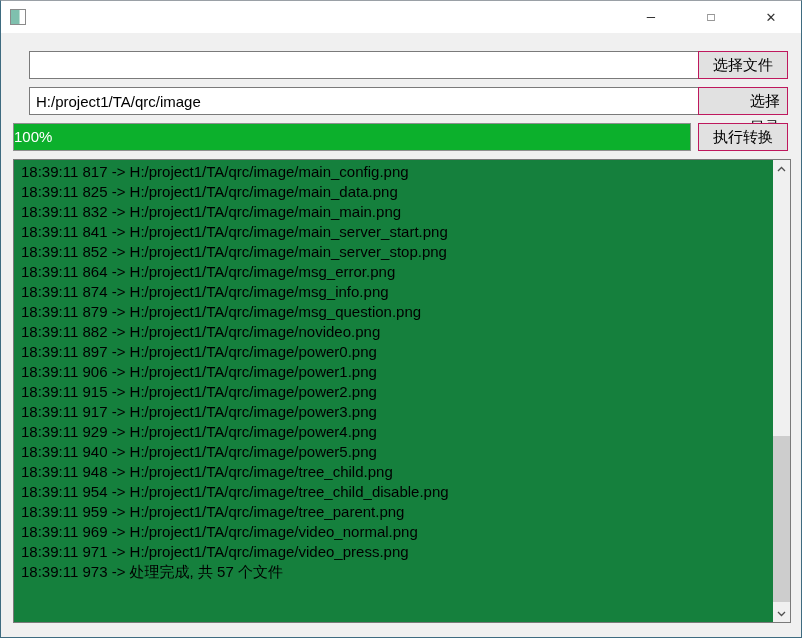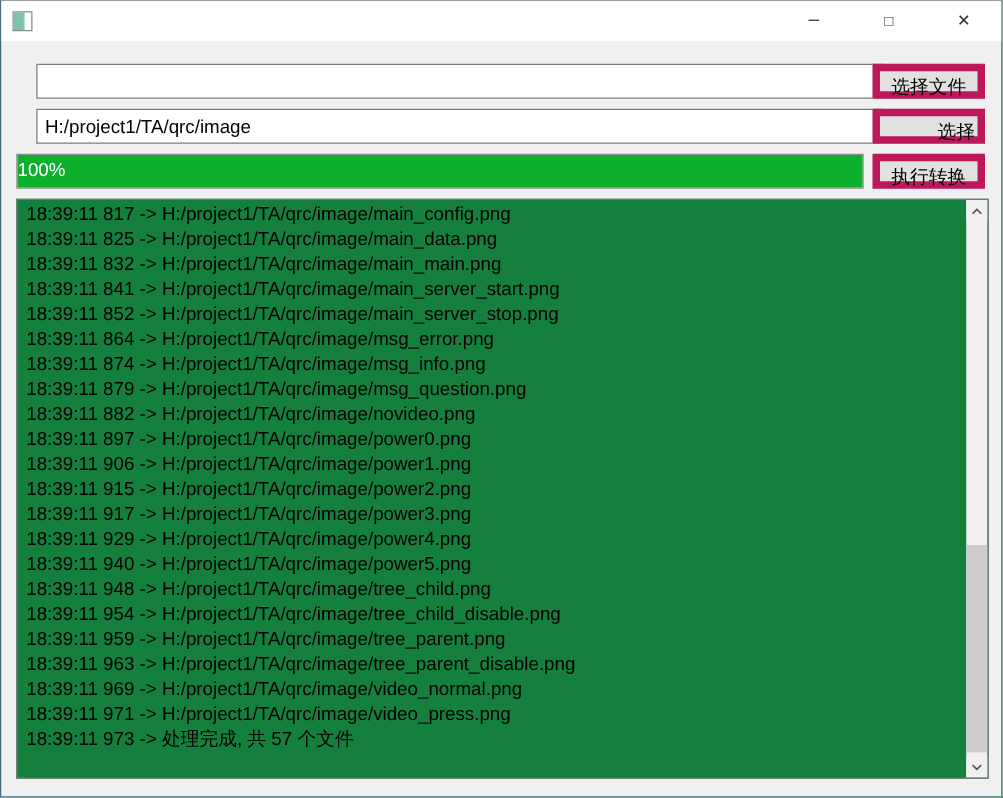--- a/index.html
+++ b/index.html
@@ -39,21 +39,21 @@
   .text-input {
     position:absolute; left:12px; width:678px; height:28px;
     border:1px solid #7a7a7a; background:#fff; padding:0 6px;
     font-size:15px; font-family:"Liberation Sans","DejaVu Sans",sans-serif; color:#000;
     outline:none; border-radius:0;margin-left:16px;
   }
   #file-input { top:50px; }
   #dir-input  { top:86px; }
   .push-btn {
     position:absolute; left:697px; width:90px; height:28px;
-    background:#e1e1e1; border:6px solid #be185d;
+    background:#e1e1e1; border:1px solid #be185d;
     font-size:15px; font-family:"Liberation Sans","DejaVu Sans",sans-serif; color:#000;
     text-align:center; line-height:26px; cursor:default;
   }
   #select-file-btn { top:50px; }
   #select-dir-btn  { top:86px;padding-left:44px; }
   #convert-btn     { top:122px; }
 
   
   .progress {
     position:absolute; left:12px; top:122px; width:678px; height:28px;
@@ -135,21 +135,20 @@
         <div class="log-line">18:39:11 882 -&gt; H:/project1/TA/qrc/image/novideo.png</div>
         <div class="log-line">18:39:11 897 -&gt; H:/project1/TA/qrc/image/power0.png</div>
         <div class="log-line">18:39:11 906 -&gt; H:/project1/TA/qrc/image/power1.png</div>
         <div class="log-line">18:39:11 915 -&gt; H:/project1/TA/qrc/image/power2.png</div>
         <div class="log-line">18:39:11 917 -&gt; H:/project1/TA/qrc/image/power3.png</div>
         <div class="log-line">18:39:11 929 -&gt; H:/project1/TA/qrc/image/power4.png</div>
         <div class="log-line">18:39:11 940 -&gt; H:/project1/TA/qrc/image/power5.png</div>
         <div class="log-line">18:39:11 948 -&gt; H:/project1/TA/qrc/image/tree_child.png</div>
         <div class="log-line">18:39:11 954 -&gt; H:/project1/TA/qrc/image/tree_child_disable.png</div>
         <div class="log-line">18:39:11 959 -&gt; H:/project1/TA/qrc/image/tree_parent.png</div>
-        <div class="log-line">18:39:11 963 -&gt; H:/project1/TA/qrc/image/tree_parent_disable.png</div>
         <div class="log-line">18:39:11 969 -&gt; H:/project1/TA/qrc/image/video_normal.png</div>
         <div class="log-line">18:39:11 971 -&gt; H:/project1/TA/qrc/image/video_press.png</div>
         <div class="log-line">18:39:11 973 -&gt; 处理完成, 共 57 个文件</div>
       </div>
     <div class="scrollbar">
       <div class="sb-btn sb-up">
         <svg width="9" height="6" viewBox="0 0 9 6">
           <path d="M1 5 L4.5 1.5 L8 5" fill="none" stroke="#505050" stroke-width="1.3"></path>
         </svg>
       </div>

